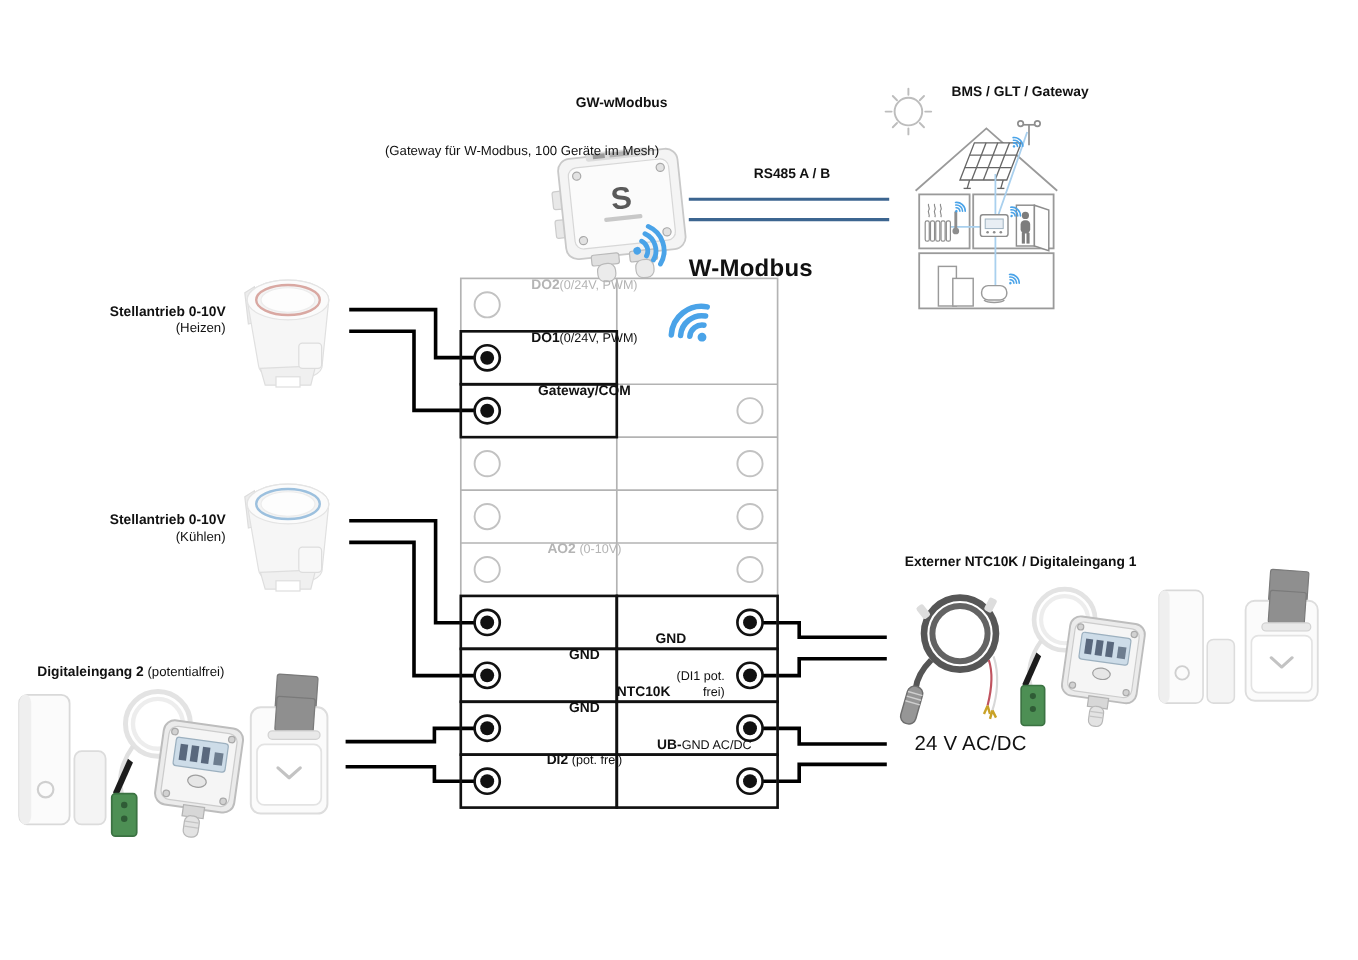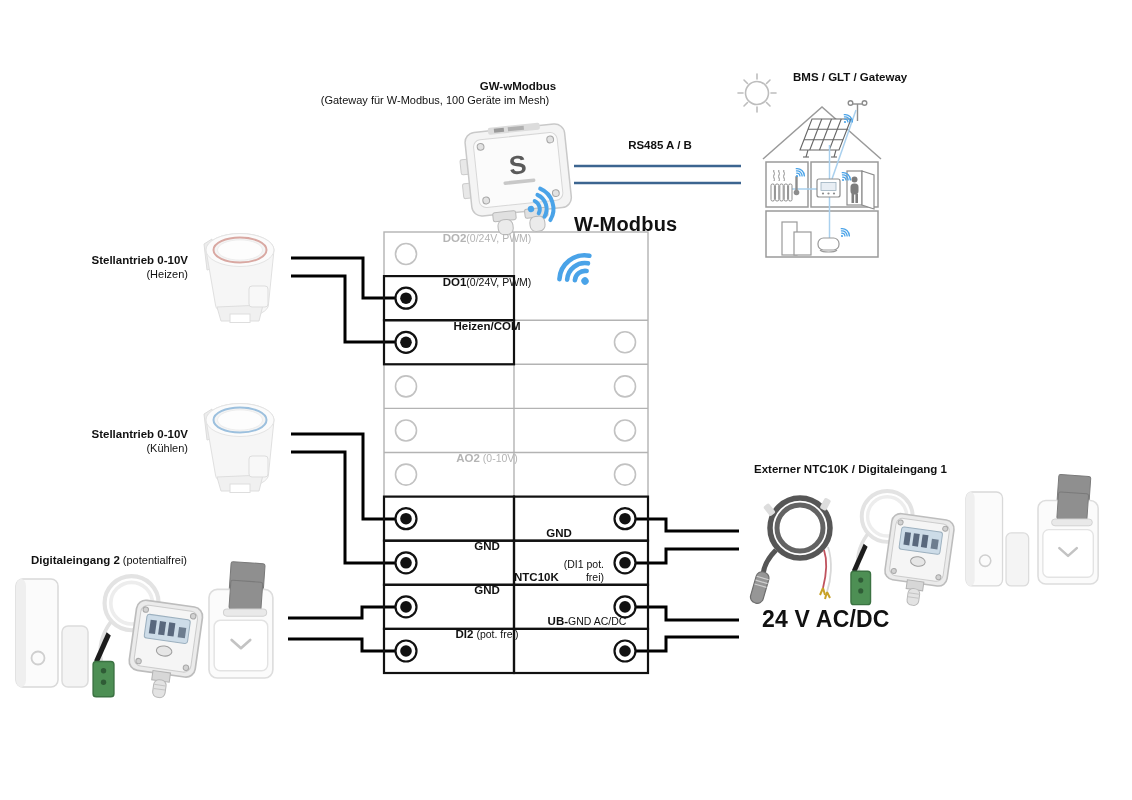--- a/index.html
+++ b/index.html
@@ -11,22 +11,22 @@
   .ctr{text-align:center;}
   .rt{text-align:right;}
   .gray{color:#b4b4b4;}
   .tcell{position:absolute;height:44px;display:flex;flex-direction:row;justify-content:center;
          font-size:11.5px;line-height:13px;}
   .tcell.leftc{left:428px;width:118px;align-items:flex-start;text-align:left;}
   .tcell.rightc{left:514px;width:90px;align-items:flex-end;text-align:right;}
   .sub{font-weight:normal;font-size:10.5px;}
   .sp{display:inline-block;width:3px;}
   #wmodbus-title{font-size:20px;font-weight:bold;letter-spacing:.2px;}
-  #power-label{font-size:23px;font-weight:bold;letter-spacing:.2px;}
-  #gw-sub{font-size:11px;}
+  #power-label{font-size:17px;font-weight:normal;letter-spacing:.2px;}
+  #gw-sub{font-size:11px;margin-top:26px;}
 </style>
 </head>
 <body>
 
 <div id="stage">
 
 <svg id="art" width="1132" height="800" viewBox="0 0 1132 800">
   <defs>
 
     <g id="wifi">
@@ -361,21 +361,21 @@
 
 <div class="tcell leftc" style="top:232px;">
   <div class="gray b">DO2</div>
   <div class="gray sub">(0/24V, PWM)</div>
 </div>
 <div class="tcell leftc" style="top:276px;">
   <div class="b">DO1</div>
   <div class="sub">(0/24V, PWM)</div>
 </div>
 <div class="tcell leftc" style="top:320px;">
-  <div class="b">Heizen/COM</div>
+  <div class="b">Gateway/COM</div>
 </div>
 <div class="tcell leftc" style="top:452px;">
   <div><span class="gray b">AO2</span><span class="sp"></span><span class="gray sub">(0-10V)</span></div>
 </div>
 <div class="tcell leftc" style="top:540px;">
   <div class="b">GND</div>
 </div>
 <div class="tcell leftc" style="top:584px;">
   <div class="b">GND</div>
 </div>

